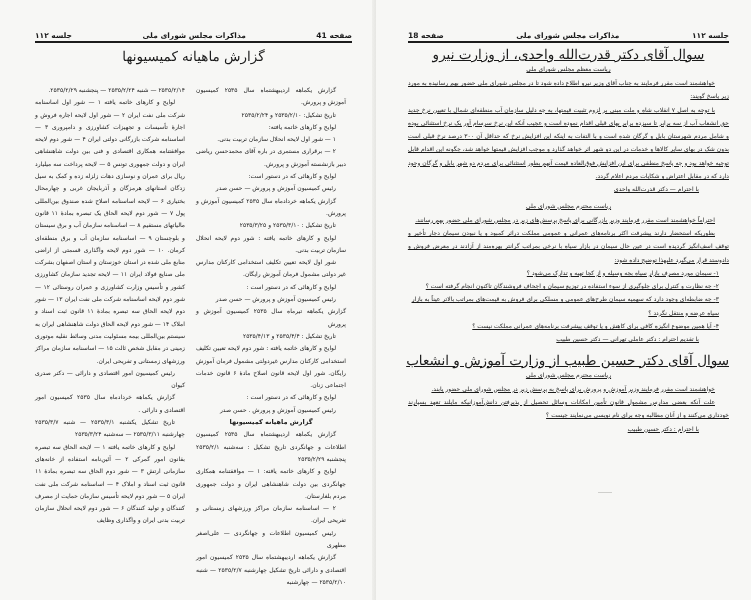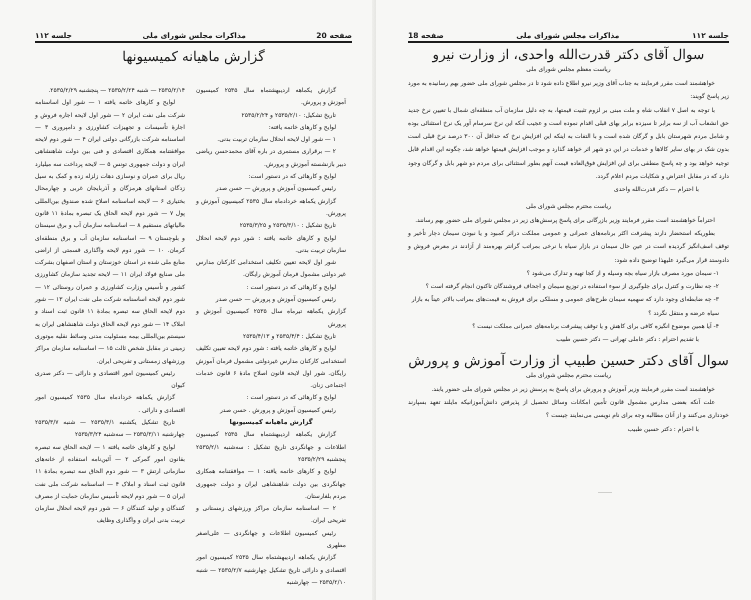--- a/index.html
+++ b/index.html
@@ -40,21 +40,21 @@
     margin: 0; white-space: nowrap;
   }
   .salutation { font-size: 6px; text-align: center; margin: 3px 0 4px; }
   .para {
     font-size: 6px; line-height: 13.3px; text-align: justify; margin: 0;
     text-indent: 14px;
   }
   .item { font-size: 6px; line-height: 13.3px; margin: 0; padding-right: 10px; }
   .sign { font-size: 6px; line-height: 13.3px; margin: 0; padding-right: 30px; }
 
-  .right-body { position: absolute; left: 32px; right: 22px; top: 46px; }
+  .right-body { position: absolute; left: 32px; right: 22px; top: 46px; text-decoration: underline; }
   .sec { margin-bottom: 6px; }
 
   .left-title-wrap { position: absolute; left: 35px; right: 24px; top: 48px; }
   .col {
     position: absolute; top: 84px;
     font-size: 6px; line-height: 12.3px;
   }
   .col.right-col { left: 196px; width: 150px; }
   .col.left-col { left: 35px; width: 150px; }
   .col p { margin: 0; text-align: justify; }
@@ -64,21 +64,21 @@
     position: absolute; background: #cfcfcc; height: 1px;
   }
 </style>
 </head>
 <body>
 
 <div class="spread">
 
   <div class="page left">
     <div class="running-head">
-      <span>صفحه 20</span>
+      <span>صفحه 41</span>
       <span>مذاکرات مجلس شورای ملی</span>
       <span>جلسه ۱۱۲</span>
     </div>
     <div class="rule"></div>
 
     <div class="left-title-wrap">
       <h1 class="title">گزارش ماهیانه کمیسیونها</h1>
     </div>
 
     <div class="col right-col" id="colR">
@@ -142,21 +142,21 @@
         <p class="para">احتراماً خواهشمند است مقرر فرمایند وزیر بازرگانی برای پاسخ پرسش‌های زیر در مجلس شورای ملی حضور بهم رسانند.</p>
         <p class="para">بطوریکه استحضار دارند پیشرفت اکثر برنامه‌های عمرانی و عمومی مملکت دراثر کمبود و یا نبودن سیمان دچار تأخیر و توقف اسف‌انگیز گردیده است در عین حال سیمان در بازار سیاه با نرخی بمراتب گرانتر بهره‌مند از آزادند در معرض فروش و دادوستد قرار می‌گیرد علیهذا توضیح داده شود:</p>
         <p class="item">۱- سیمان مورد مصرف بازار سیاه بچه وسیله و از کجا تهیه و تدارک می‌شود ؟</p>
         <p class="item">۲- چه نظارت و کنترل برای جلوگیری از سوء استفاده در توزیع سیمان و اجحاف فروشندگان تاکنون انجام گرفته است ؟</p>
         <p class="item">۳- چه ضابطه‌ای وجود دارد که سهمیه سیمان طرح‌های عمومی و مسلکی برای فروش به قیمت‌های بمراتب بالاتر عیناً به بازار سیاه عرضه و منتقل نگردد ؟</p>
         <p class="item">۴- آیا همین موضوع انگیزه کافی برای کاهش و یا توقف پیشرفت برنامه‌های عمرانی مملکت نیست ؟</p>
         <p class="sign">با تقدیم احترام : دکتر عاملی تهرانی — دکتر حسین طبیب</p>
       </div>
 
       <div class="sec">
-        <h2 class="title">سوال آقای دکتر حسین طبیب از وزارت آموزش و پرورش</h2>
+        <h2 class="title">سوال آقای دکتر حسین طبیب از وزارت آموزش و انشعاب</h2>
         <div class="salutation">ریاست محترم مجلس شورای ملی</div>
         <p class="para">خواهشمند است مقرر فرمایند وزیر آموزش و پرورش برای پاسخ به پرسش زیر در مجلس شورای ملی حضور یابند.</p>
         <p class="para">علت آنکه بعضی مدارس مشمول قانون تأمین امکانات وسائل تحصیل از پذیرفتن دانش‌آموزانیکه مایلند تعهد بسپارند خودداری می‌کنند و از آنان مطالبه وجه برای نام نویسی می‌نمایند چیست ؟</p>
         <p class="sign">با احترام : دکتر حسین طبیب</p>
       </div>
     </div>
 
     <div class="smudge" style="left:222px; top:492px; width:14px;"></div>
   </div>
 </div>

